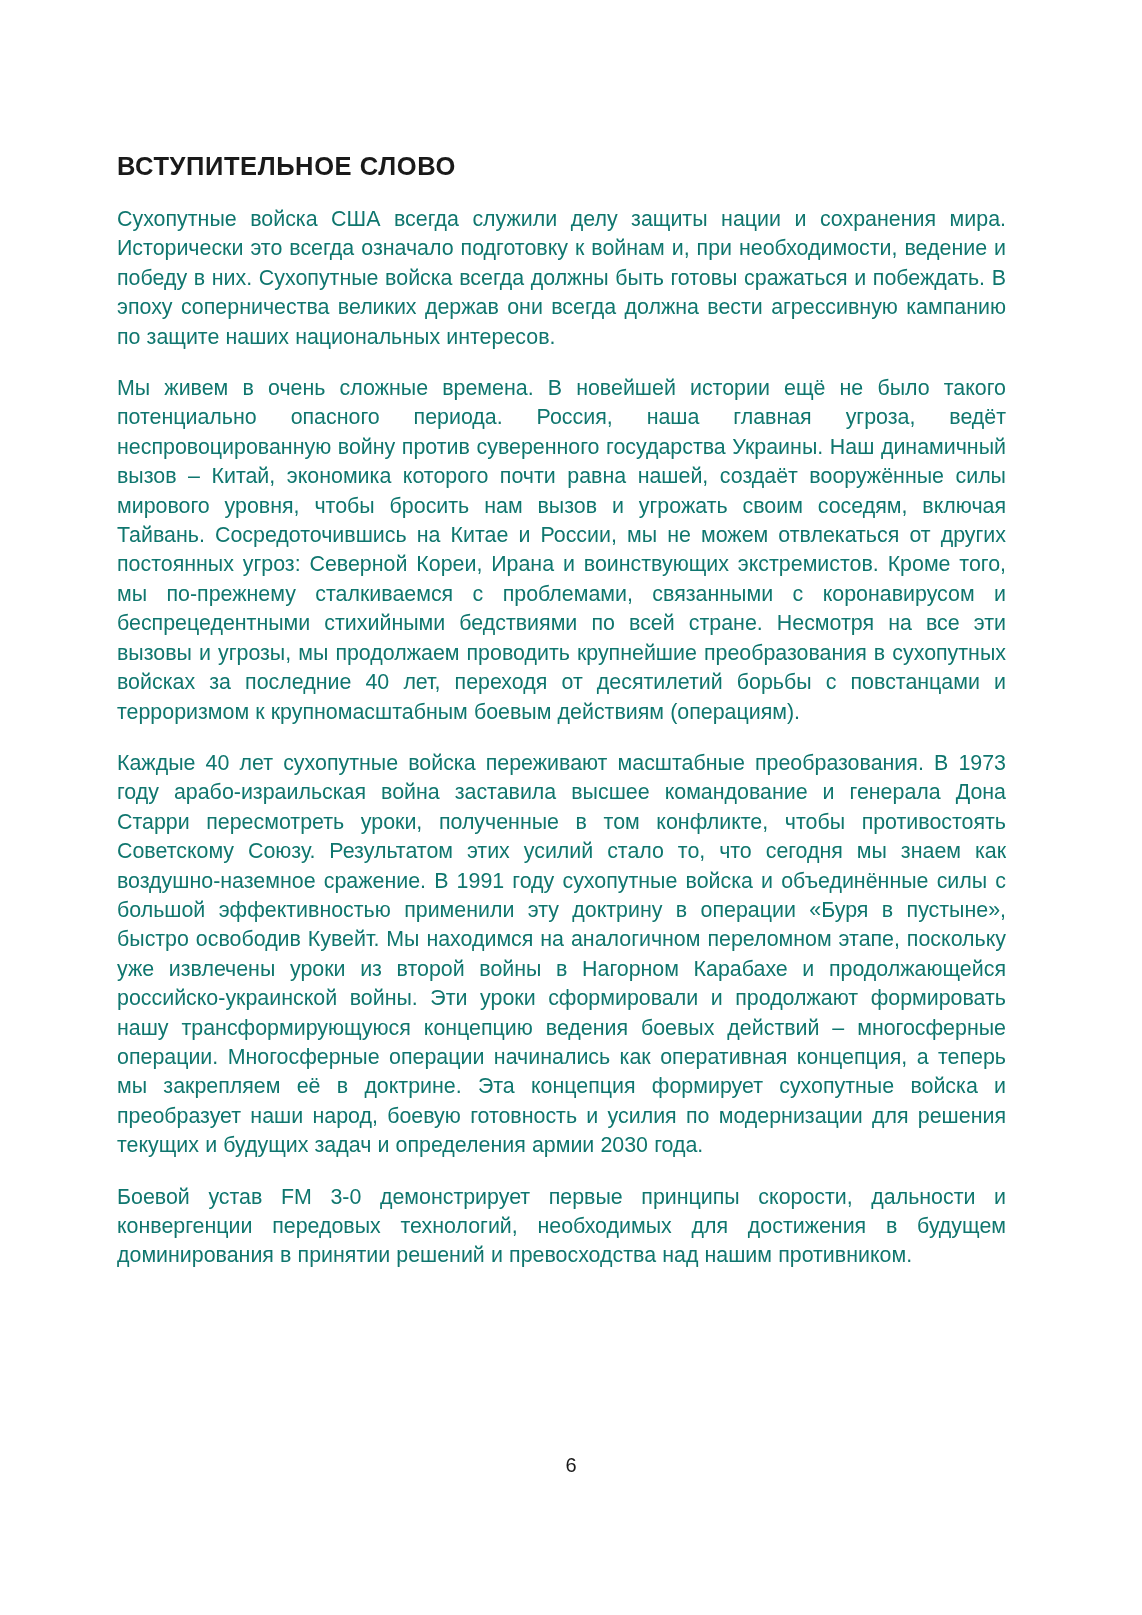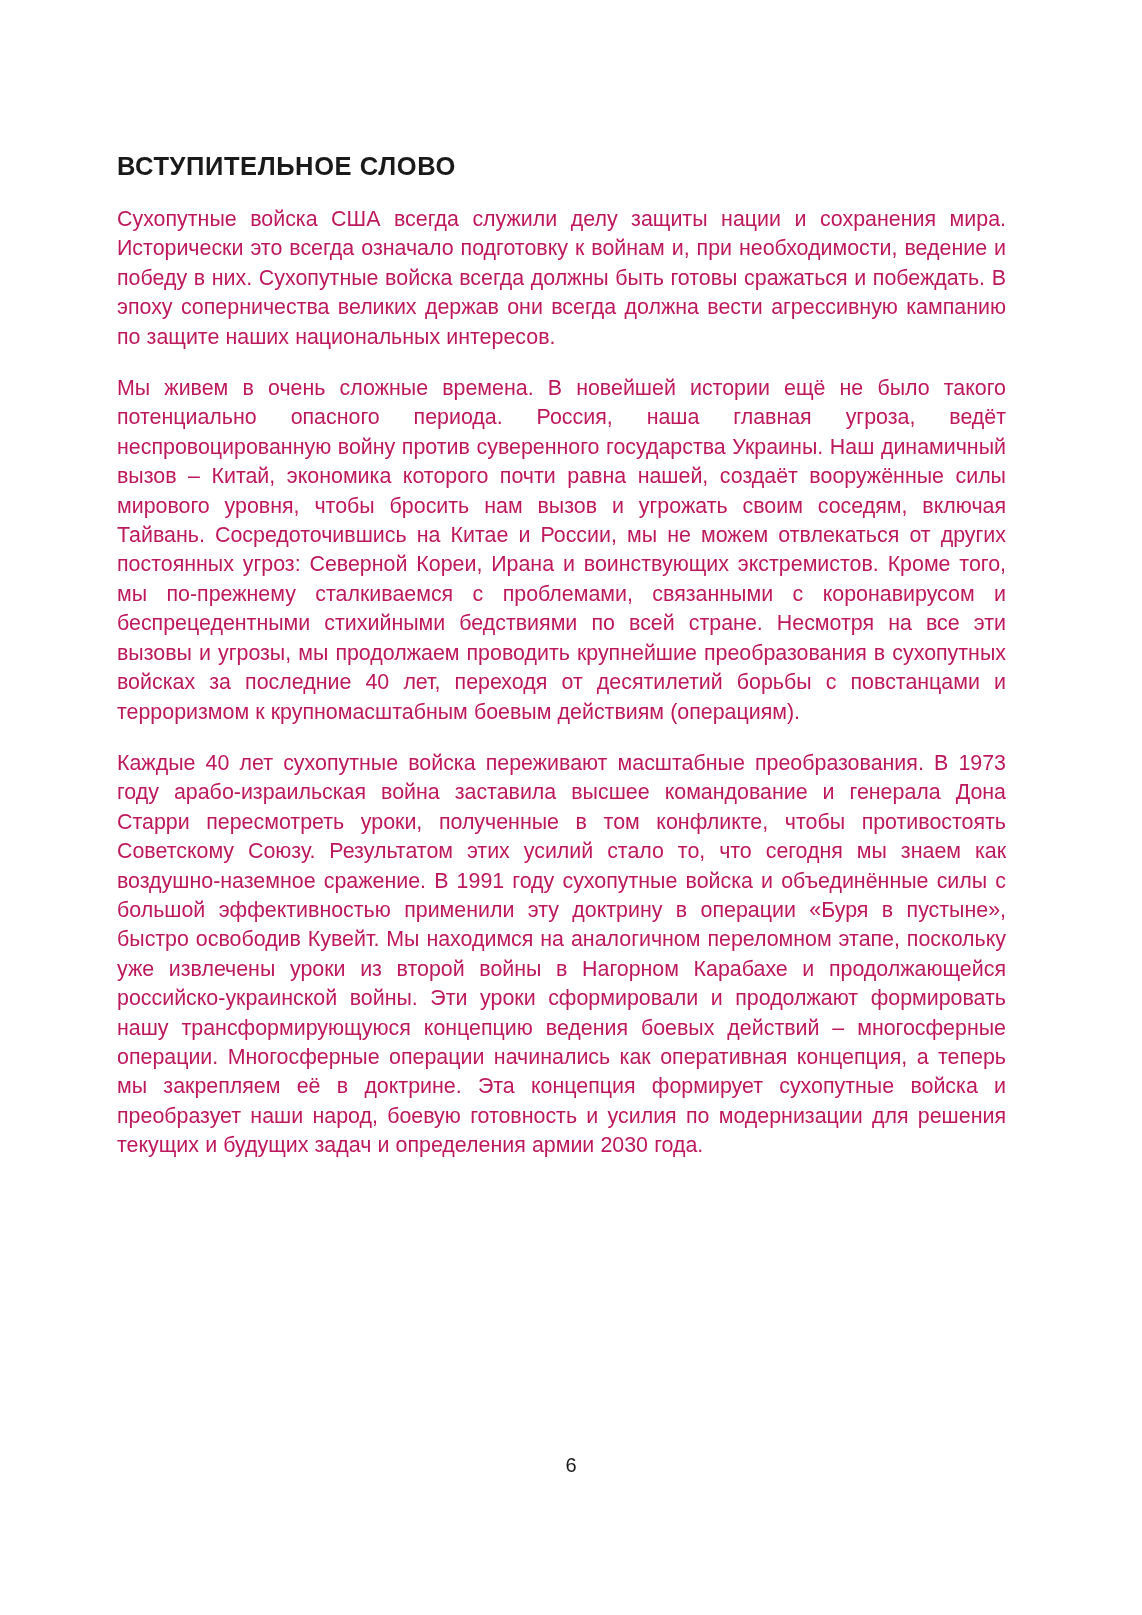--- a/index.html
+++ b/index.html
@@ -47,21 +47,21 @@
     top: 205px;
     width: 889px;
   }
   p.para {
     margin: 0 0 22px 0;
     padding: 0;
     text-align: justify;
     text-justify: inter-word;
     font-size: 21.4px;
     line-height: 29.4px;
-    color: #be185d;
+    color: #0f766e;
     word-spacing: 0.2px;
   }
   p.para:last-child {
     margin-bottom: 0;
   }
   .page-number {
     position: absolute;
     left: 0;
     top: 1452px;
     width: 1142px;
@@ -76,18 +76,19 @@
 
 <div class="page">
   <div class="content">
 
     <h1 class="doc-title">ВСТУПИТЕЛЬНОЕ СЛОВО</h1>
 
     <div class="body-block">
       <p class="para">Сухопутные войска США всегда служили делу защиты нации и сохранения мира. Исторически это всегда означало подготовку к войнам и, при необходимости, ведение и победу в них. Сухопутные войска всегда должны быть готовы сражаться и побеждать. В эпоху соперничества великих держав они всегда должна вести агрессивную кампанию по защите наших национальных интересов.</p>
       <p class="para">Мы живем в очень сложные времена. В новейшей истории ещё не было такого потенциально опасного периода. Россия, наша главная угроза, ведёт неспровоцированную войну против суверенного государства Украины. Наш динамичный вызов – Китай, экономика которого почти равна нашей, создаёт вооружённые силы мирового уровня, чтобы бросить нам вызов и угрожать своим соседям, включая Тайвань. Сосредоточившись на Китае и России, мы не можем отвлекаться от других постоянных угроз: Северной Кореи, Ирана и воинствующих экстремистов. Кроме того, мы по-прежнему сталкиваемся с проблемами, связанными с коронавирусом и беспрецедентными стихийными бедствиями по всей стране. Несмотря на все эти вызовы и угрозы, мы продолжаем проводить крупнейшие преобразования в сухопутных войсках за последние 40 лет, переходя от десятилетий борьбы с повстанцами и терроризмом к крупномасштабным боевым действиям (операциям).</p>
       <p class="para">Каждые 40 лет сухопутные войска переживают масштабные преобразования. В 1973 году арабо-израильская война заставила высшее командование и генерала Дона Старри пересмотреть уроки, полученные в том конфликте, чтобы противостоять Советскому Союзу. Результатом этих усилий стало то, что сегодня мы знаем как воздушно-наземное сражение. В 1991 году сухопутные войска и объединённые силы с большой эффективностью применили эту доктрину в операции «Буря в пустыне», быстро освободив Кувейт. Мы находимся на аналогичном переломном этапе, поскольку уже извлечены уроки из второй войны в Нагорном Карабахе и продолжающейся российско-украинской войны. Эти уроки сформировали и продолжают формировать нашу трансформирующуюся концепцию ведения боевых действий – многосферные операции. Многосферные операции начинались как оперативная концепция, а теперь мы закрепляем её в доктрине. Эта концепция формирует сухопутные войска и преобразует наши народ, боевую готовность и усилия по модернизации для решения текущих и будущих задач и определения армии 2030 года.</p>
+      <p class="para">Боевой устав FM 3-0 демонстрирует первые принципы скорости, дальности и конвергенции передовых технологий, необходимых для достижения в будущем доминирования в принятии решений и превосходства над нашим противником.</p>
     </div>
 
   </div>
 
   <div class="page-number">6</div>
 </div>
 
 </body></html>

